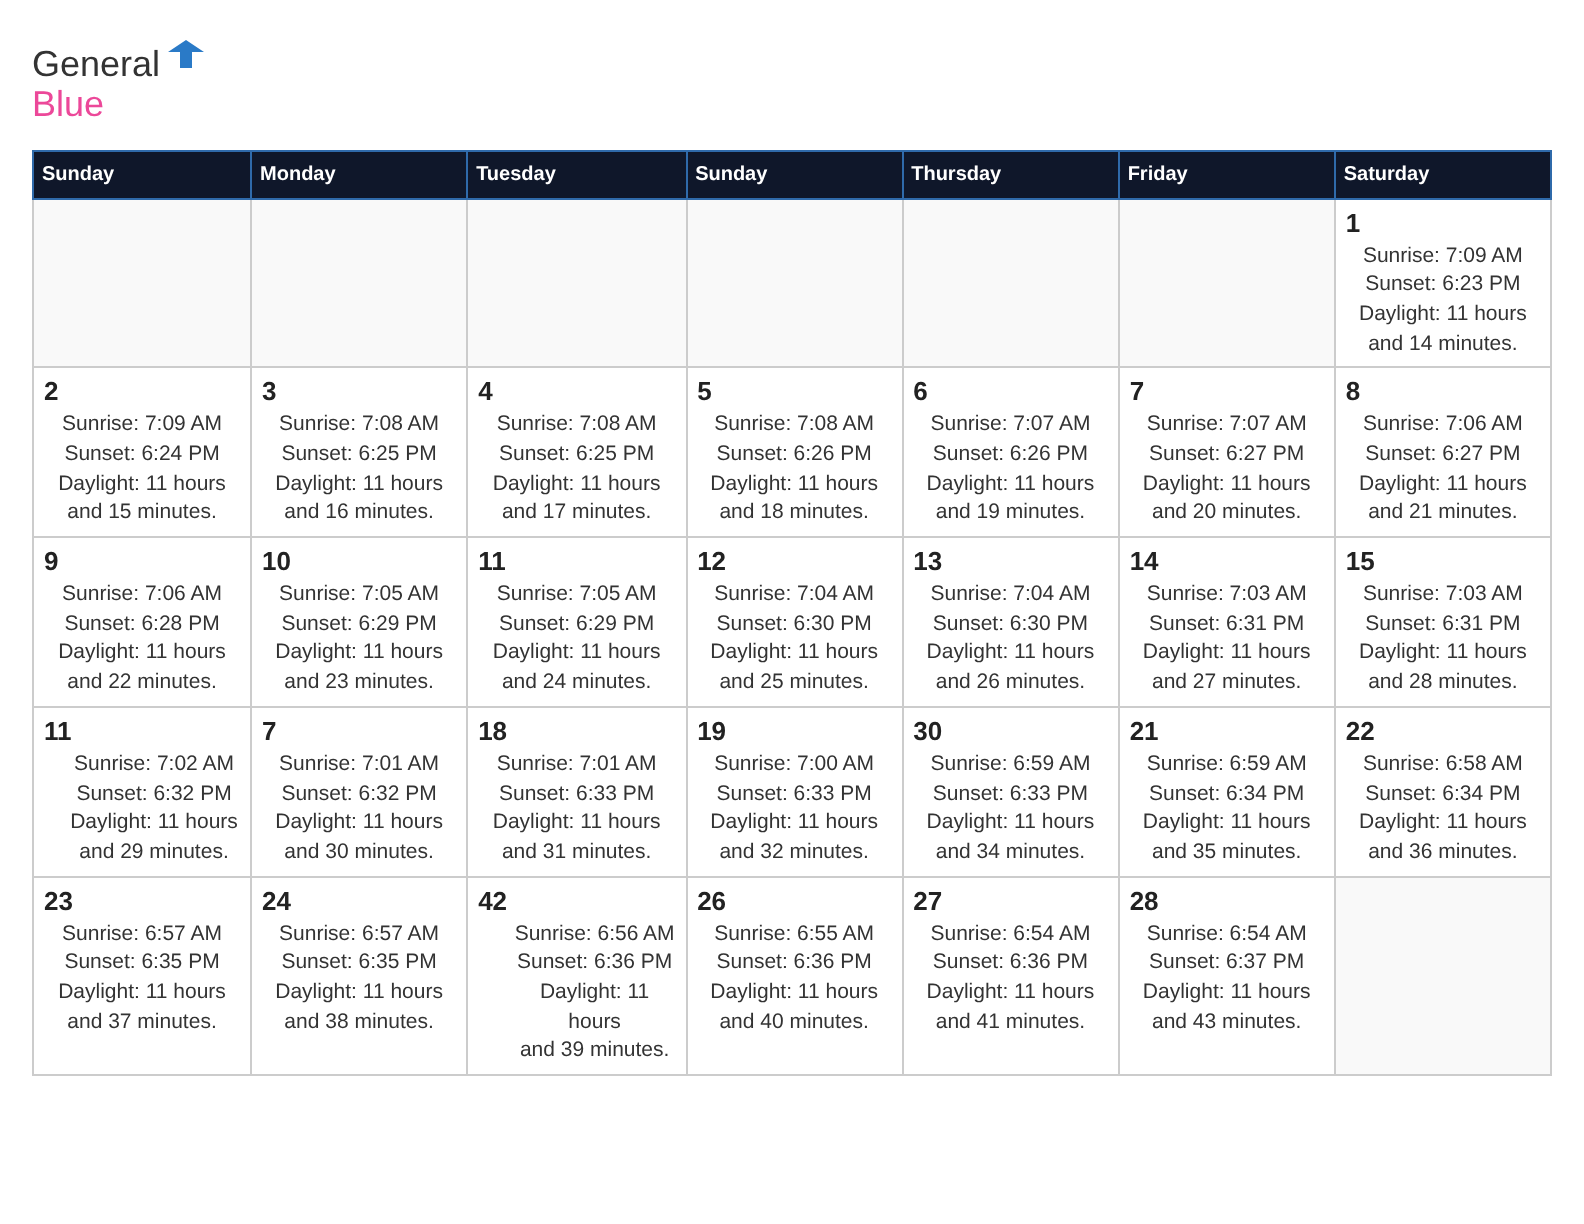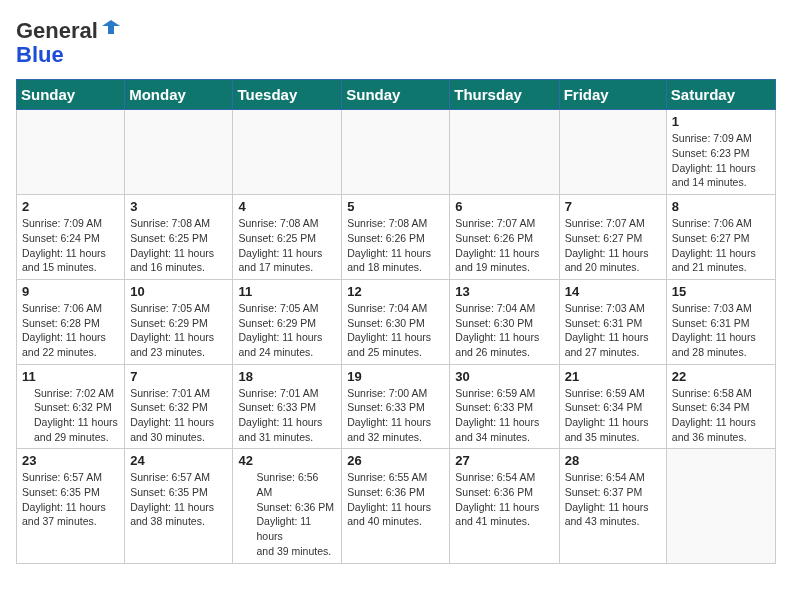--- a/index.html
+++ b/index.html
@@ -14,26 +14,26 @@
       display: flex;
       justify-content: space-between;
       align-items: flex-start;
       margin-bottom: 12px;
     }
     .logo {
       display: flex;
       align-items: center;
     }
     .logo-text {
-      font-size: 22px;
-      font-weight: bold;
+      font-size: 18px;
+      font-weight: normal;
       line-height: 1.1;
     }
     .logo-general { color: #333; }
-    .logo-blue { color: #1d4ed8; }
+    .logo-blue { color: #ec4899; }
     .logo-icon {
       width: 22px;
       height: 22px;
       margin-left: 2px;
     }
     .title-block {
       text-align: right;
     }
     .month-title {
       font-size: 36px;
@@ -43,23 +43,23 @@
     .subtitle {
       font-size: 15px;
       color: #555;
     }
     .calendar {
       width: 100%;
       border-collapse: collapse;
       border: 1px solid #ccc;
     }
     .calendar th {
-      background: #0f766e;
+      background: #0f172a;
       color: #fff;
-      font-size: 15px;
+      font-size: 10px;
       font-weight: bold;
       padding: 6px 4px;
       text-align: left;
       border: 1px solid #2f6aaa;
     }
     .calendar td {
       vertical-align: top;
       border: 1px solid #ccc;
       padding: 4px 5px;
       width: 113px;
@@ -75,20 +75,21 @@
       font-size: 13px;
       font-weight: bold;
       color: #222;
       display: block;
       margin-bottom: 2px;
     }
     .day-info {
       font-size: 10.5px;
       color: #333;
       line-height: 1.4;
+      text-align: center;
     }
   </style>
 </head>
 <body>
 
 <div class="header">
   <div class="logo">
     <div>
       <div class="logo-text">
         <span class="logo-general">General</span><svg class="logo-icon" viewBox="0 0 22 22">

